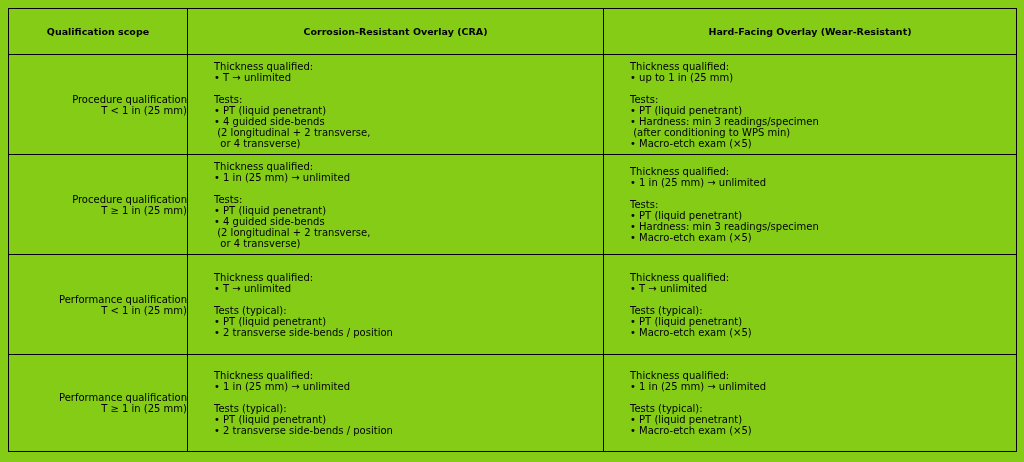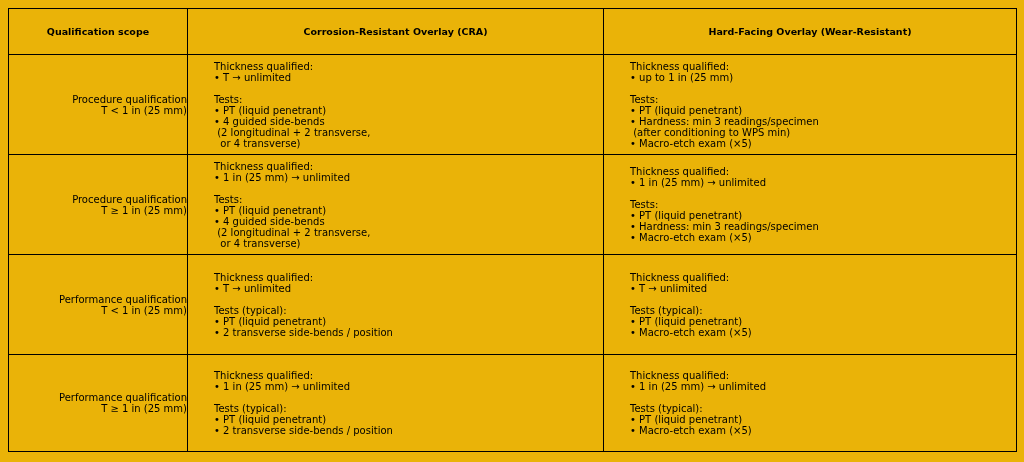--- a/index.html
+++ b/index.html
@@ -4,21 +4,21 @@
 <style>
   html, body {
     margin: 0;
     padding: 0;
     background: #ffffff;
   }
   .page {
     position: relative;
     width: 1024px;
     height: 462px;
-    background: #eab308;
+    background: #84cc16;
     font-family: "DejaVu Sans", sans-serif;
     color: #000000;
     overflow: hidden;
     text-decoration: underline;
   }
   table.qual-table {
     position: absolute;
     left: 8px;
     top: 8px;
     width: 1008px;

